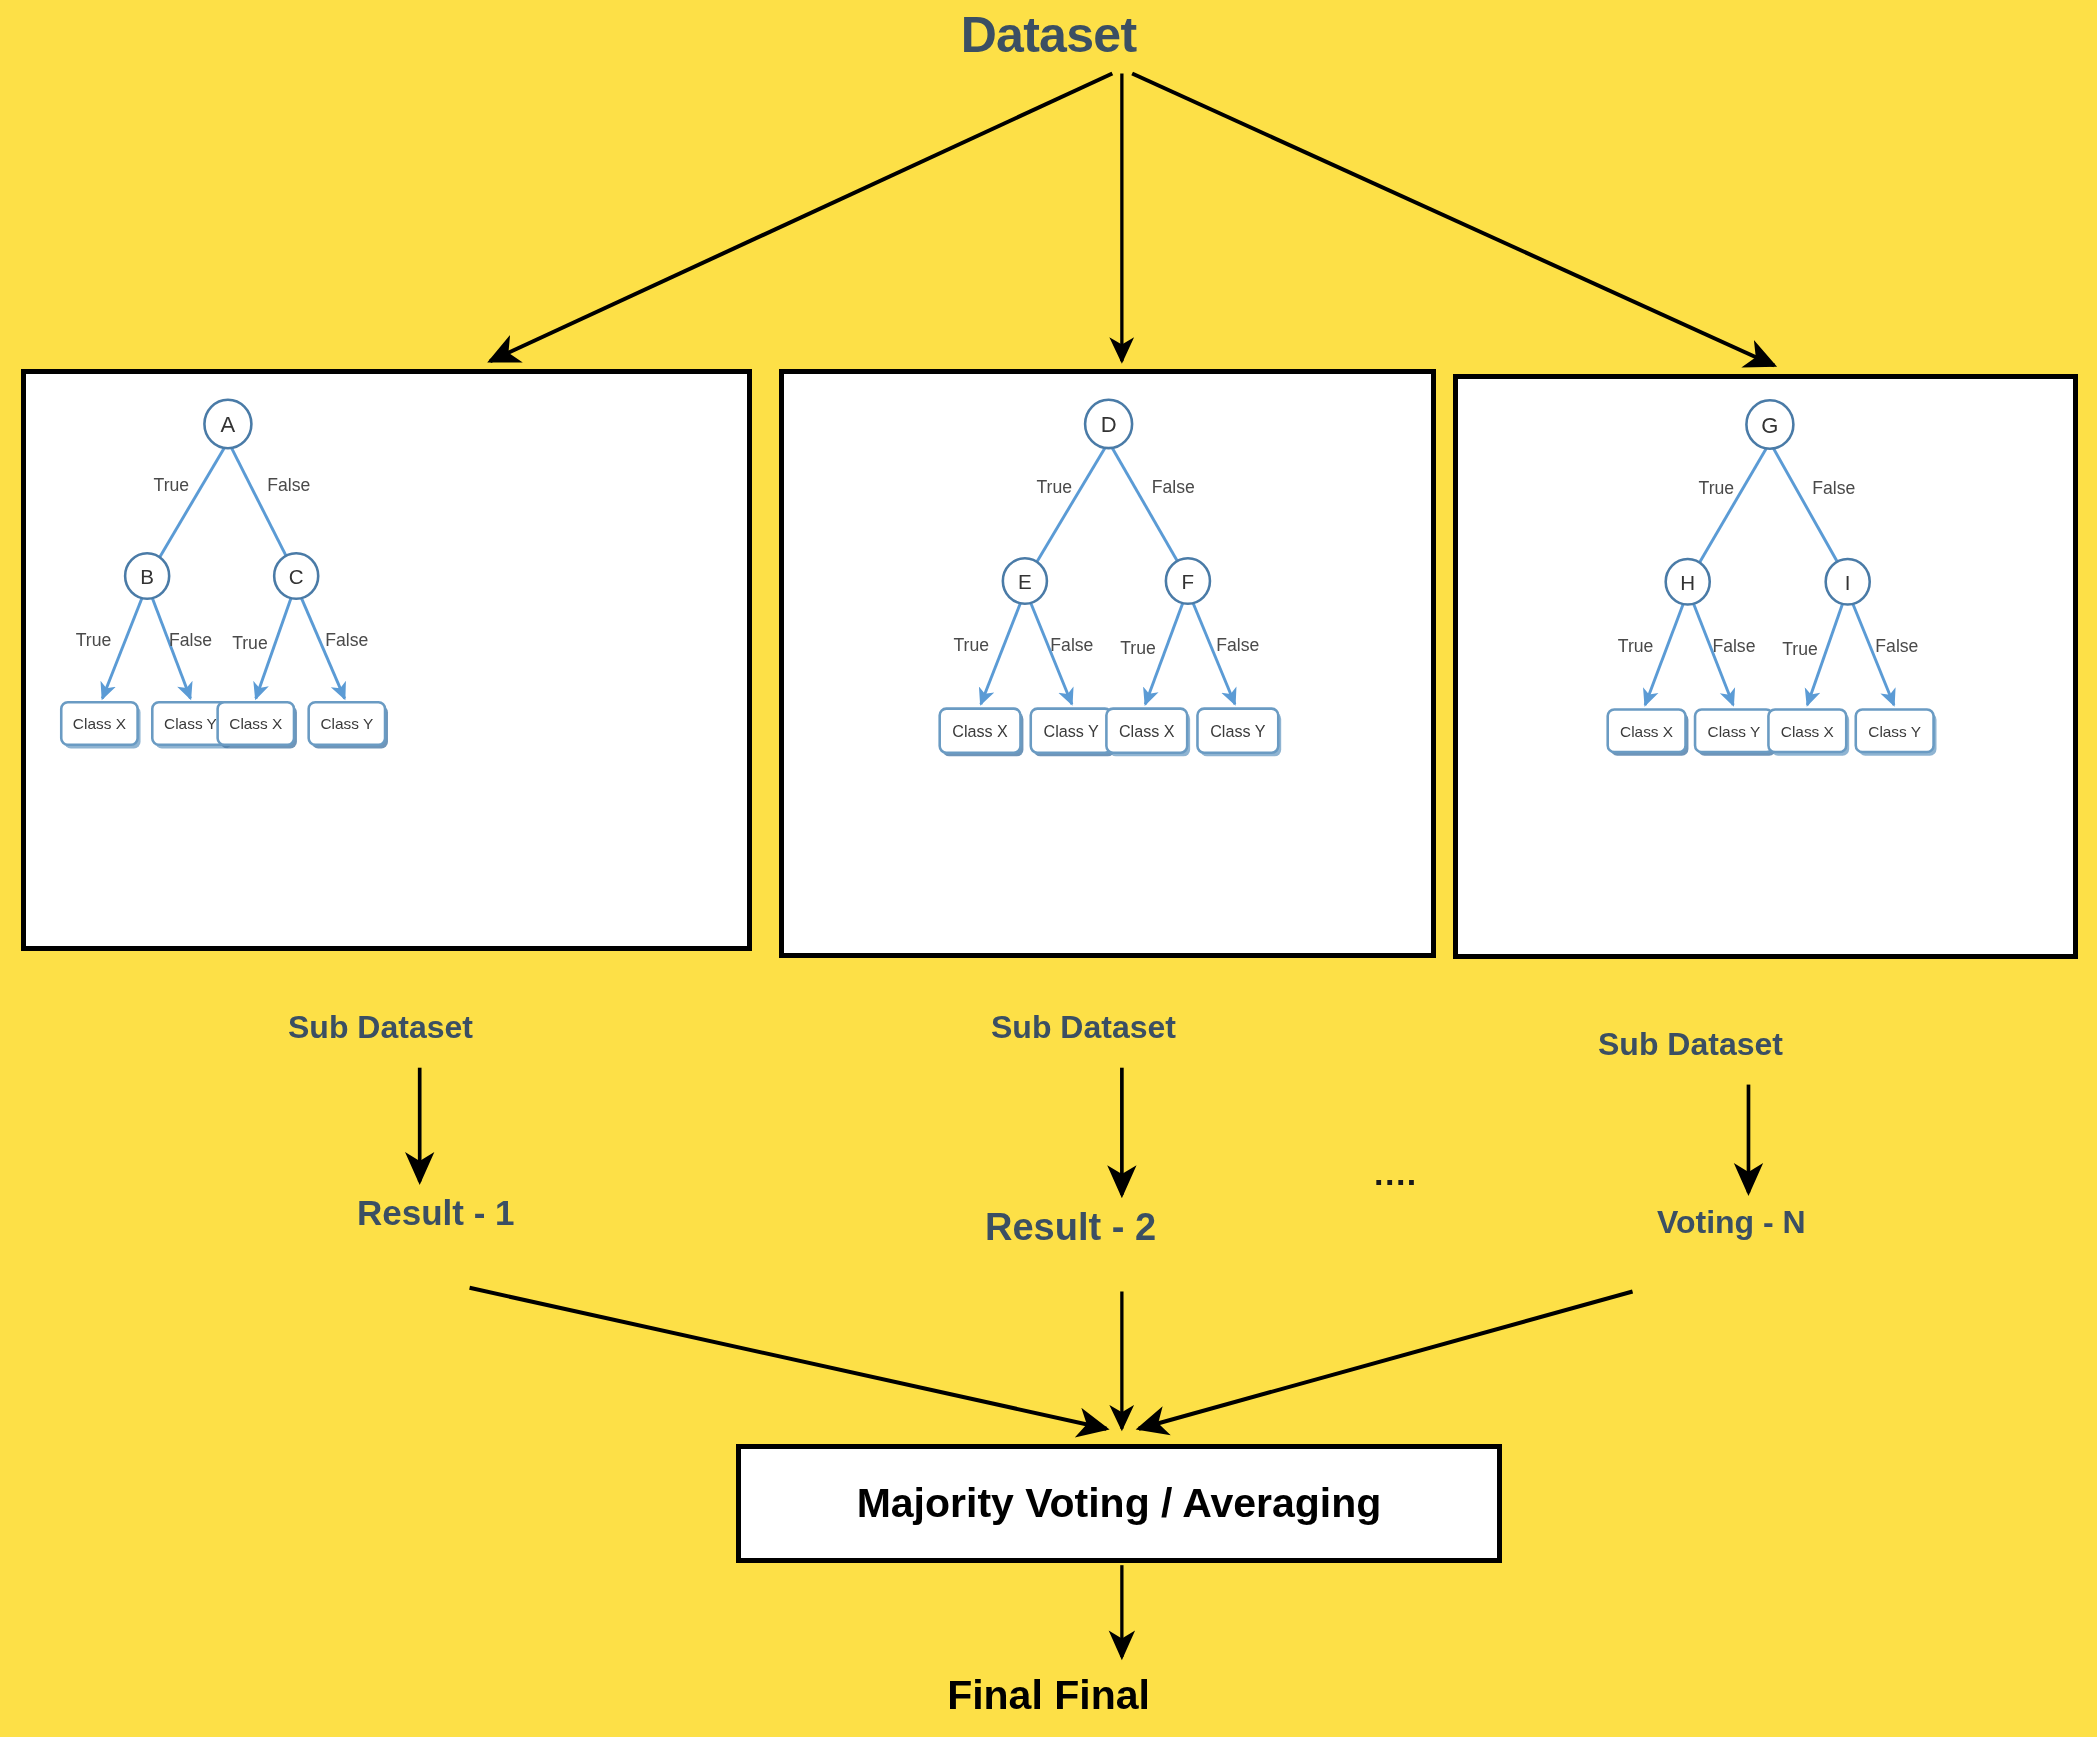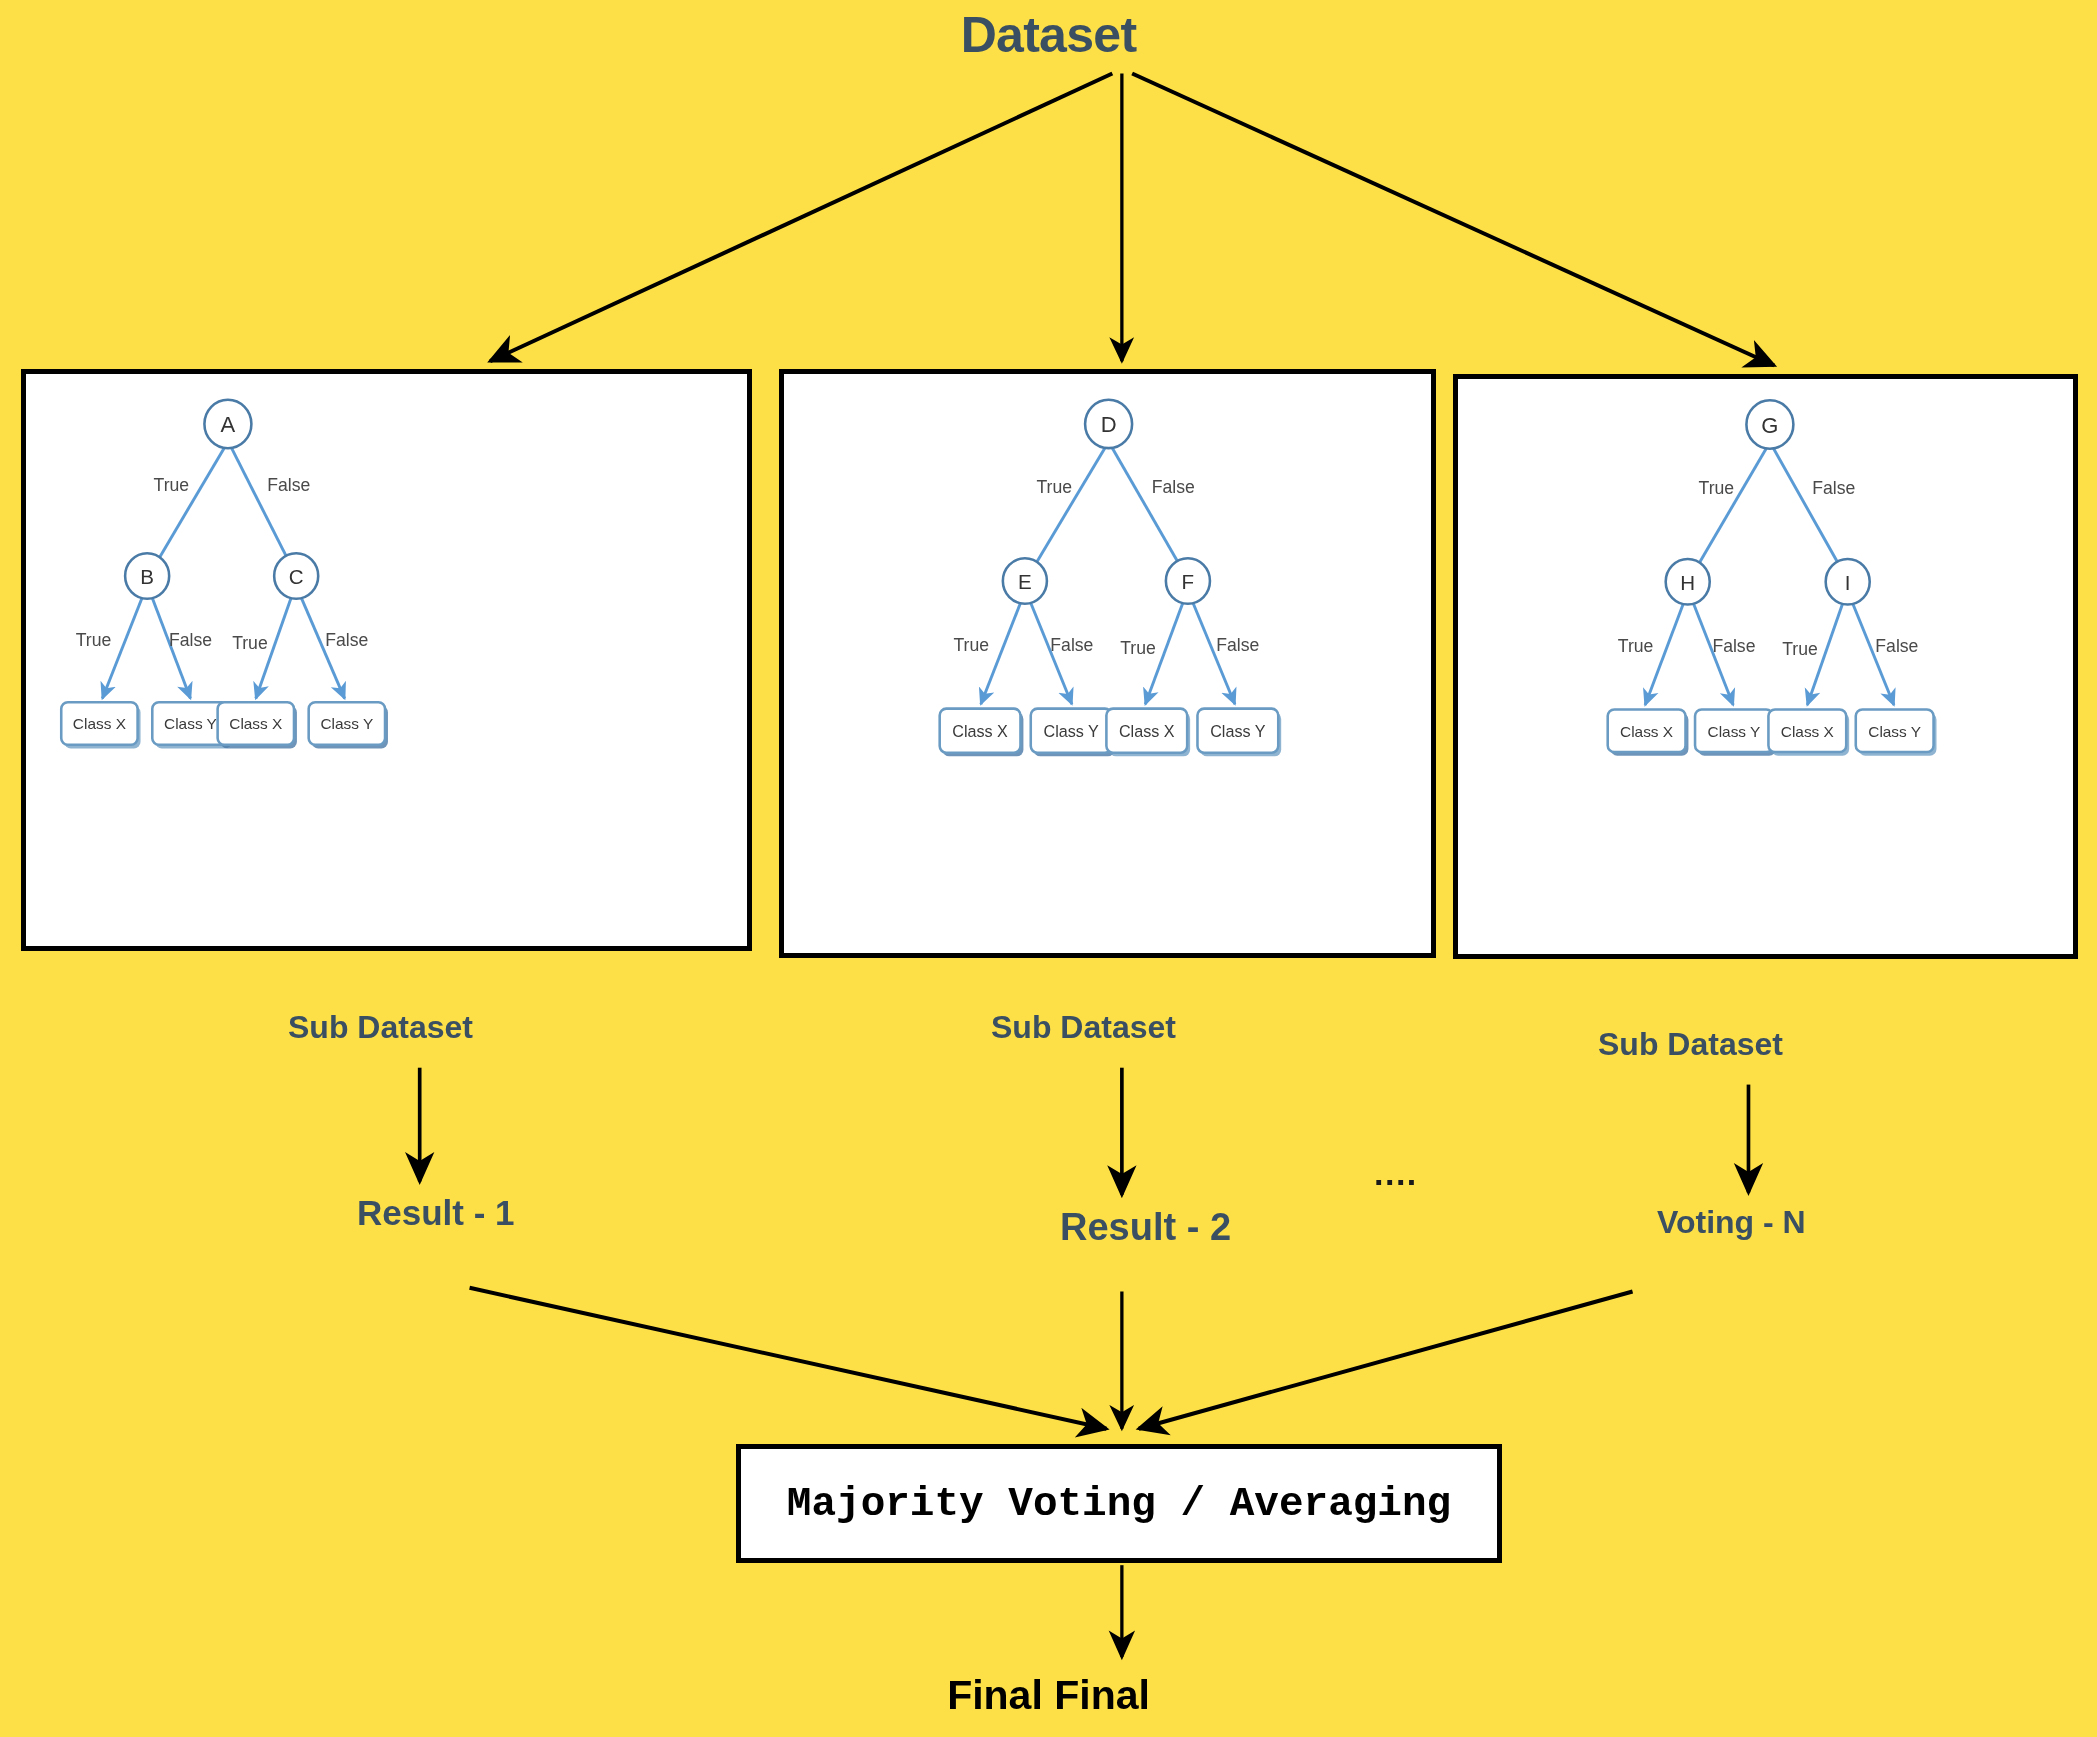--- a/index.html
+++ b/index.html
@@ -59,21 +59,21 @@
 
   
   .result-label {
     font-size: 35px;
     font-weight: bold;
     color: #3b4f63;
     white-space: nowrap;
     font-family: "Liberation Sans", sans-serif;
   }
   #result-1 { left: 357px;  top: 1193px; }
-  #result-2 { left: 1060px; top: 1206px; font-size: 38px; }
+  #result-2 { left: 985px; top: 1206px; font-size: 38px; }
   #result-n { left: 1657px; top: 1204px; font-size: 32px; }
 
   #ellipsis-label {
     left: 1374px;
     top: 1154px;
     font-size: 34px;
     font-weight: bold;
     color: #1a1a1a;
     letter-spacing: 1.5px;
     font-family: "Liberation Sans", sans-serif;
@@ -90,21 +90,21 @@
     box-sizing: border-box;
     display: flex;
     align-items: center;
     justify-content: center;
   }
   #majority-label {
     font-size: 41px;
     font-weight: bold;
     color: #000000;
     white-space: nowrap;
-    font-family: Liberation Mono, monospace;
+    font-family: Liberation Sans, sans-serif;
   }
 
   
   #final-result {
     left: 0;
     top: 1672px;
     width: 2097px;
     text-align: center;
     font-size: 41px;
     font-weight: bold;

